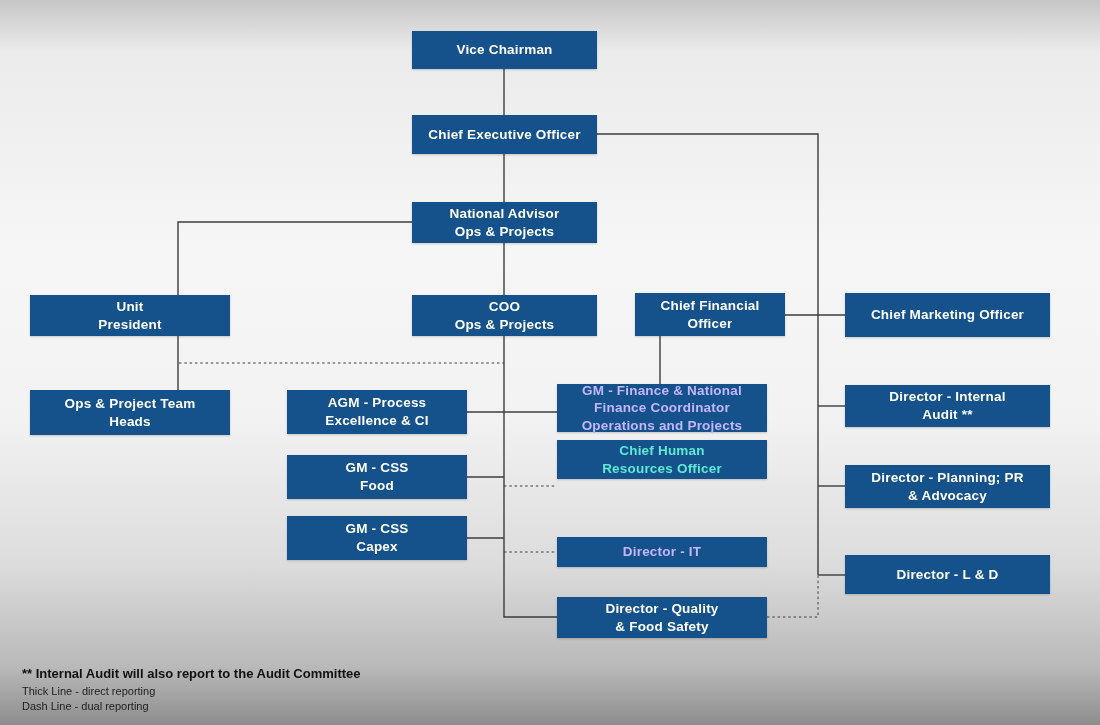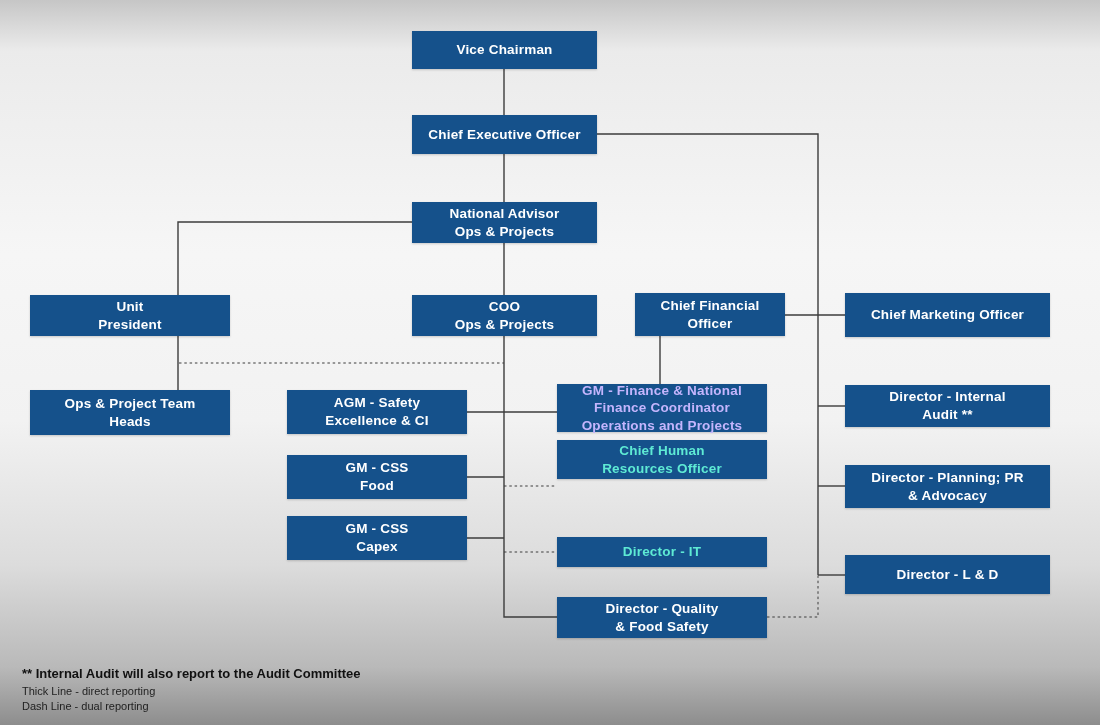--- a/index.html
+++ b/index.html
@@ -96,21 +96,21 @@
         <div>Officer</div>
       </div>
       <div class="org-node" style="left: 845px; top: 293px; width: 205px; height: 44px; background: rgb(21, 81, 139); color: rgb(255, 255, 255); text-align: right;">
         <div>Chief Marketing Officer</div>
       </div>
       <div class="org-node" style="left: 30px; top: 390px; width: 200px; height: 45px; background: rgb(21, 81, 139); color: rgb(255, 255, 255);">
         <div>Ops &amp; Project Team</div>
         <div>Heads</div>
       </div>
       <div class="org-node" style="left: 287px; top: 390px; width: 180px; height: 44px; background: rgb(21, 81, 139); color: rgb(255, 255, 255);">
-        <div>AGM - Safety</div>
+        <div>AGM - Process</div>
         <div>Excellence &amp; CI</div>
       </div>
       <div class="org-node" style="left: 557px; top: 384px; width: 210px; height: 48px; background: rgb(21, 81, 139); color: #c4b5fd;">
         <div>GM - Finance &amp; National</div>
         <div>Finance Coordinator</div>
         <div>Operations and Projects</div>
       </div>
       <div class="org-node" style="left: 845px; top: 385px; width: 205px; height: 42px; background: rgb(21, 81, 139); color: rgb(255, 255, 255);">
         <div>Director - Internal</div>
         <div>Audit **</div>
@@ -124,21 +124,21 @@
         <div>Resources Officer</div>
       </div>
       <div class="org-node" style="left: 845px; top: 465px; width: 205px; height: 43px; background: rgb(21, 81, 139); color: rgb(255, 255, 255);">
         <div>Director - Planning; PR</div>
         <div>&amp; Advocacy</div>
       </div>
       <div class="org-node" style="left: 287px; top: 516px; width: 180px; height: 44px; background: rgb(21, 81, 139); color: rgb(255, 255, 255);">
         <div>GM - CSS</div>
         <div>Capex</div>
       </div>
-      <div class="org-node" style="left: 557px; top: 537px; width: 210px; height: 30px; background: rgb(21, 81, 139); color: #5eead4;">
+      <div class="org-node" style="left: 557px; top: 537px; width: 210px; height: 30px; background: rgb(21, 81, 139); color: #c4b5fd;">
         <div>Director - IT</div>
       </div>
       <div class="org-node" style="left: 845px; top: 555px; width: 205px; height: 39px; background: rgb(21, 81, 139); color: rgb(255, 255, 255);">
         <div>Director - L &amp; D</div>
       </div>
       <div class="org-node" style="left: 557px; top: 597px; width: 210px; height: 41px; background: rgb(21, 81, 139); color: rgb(255, 255, 255);">
         <div>Director - Quality</div>
         <div>&amp; Food Safety</div>
       </div>
     </div>

